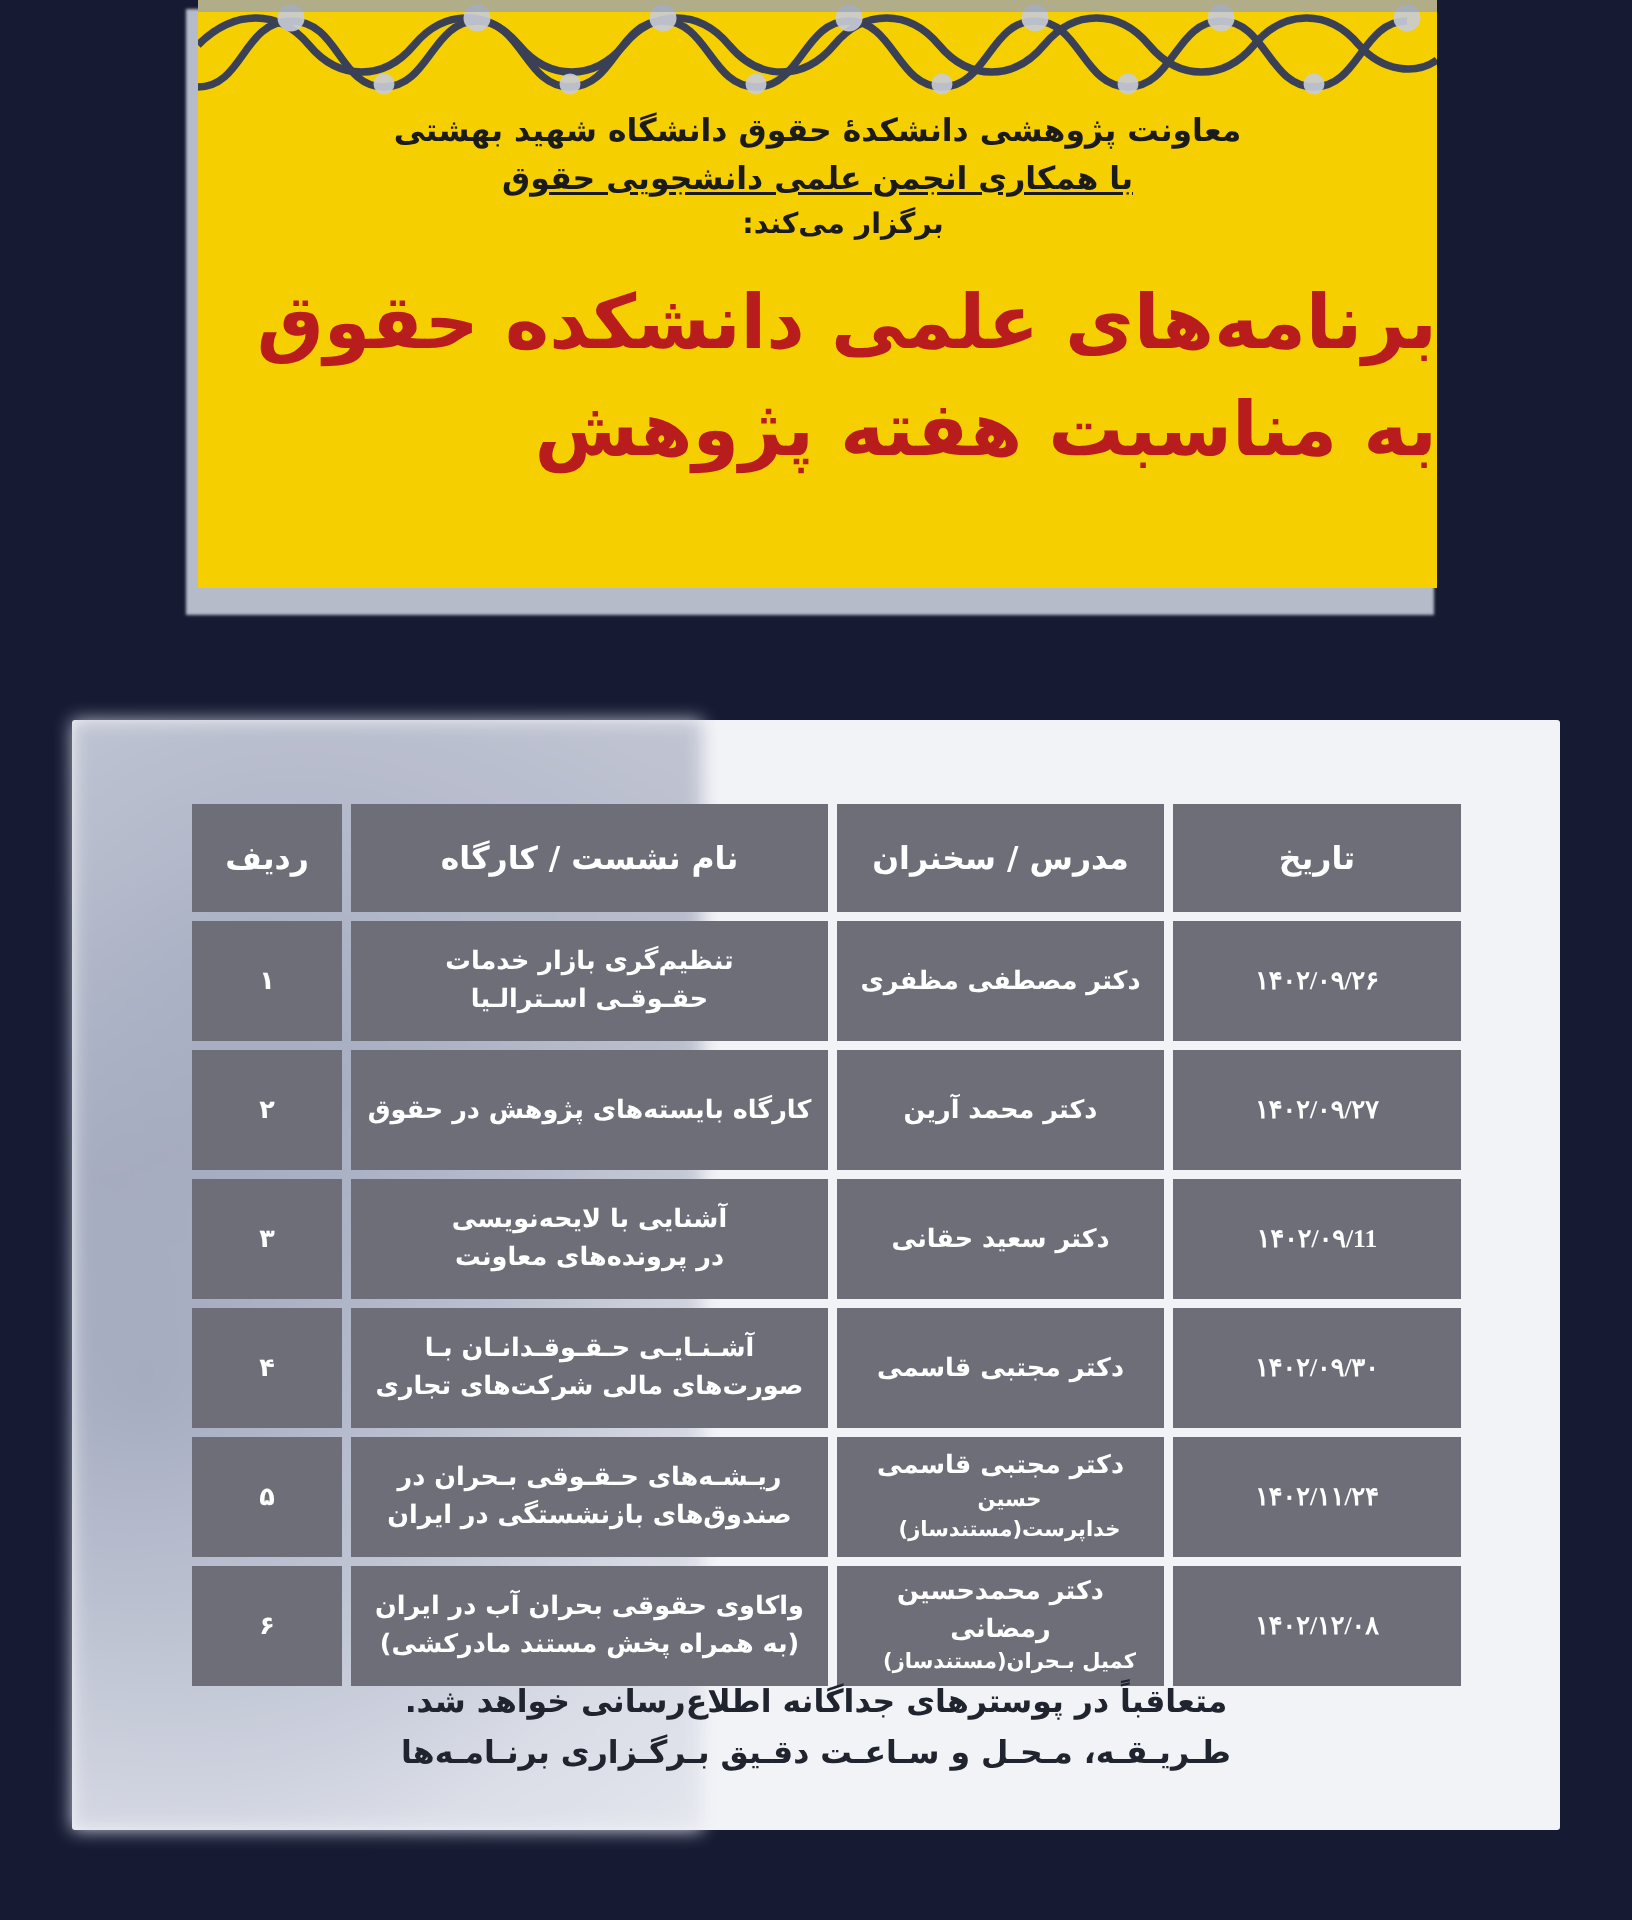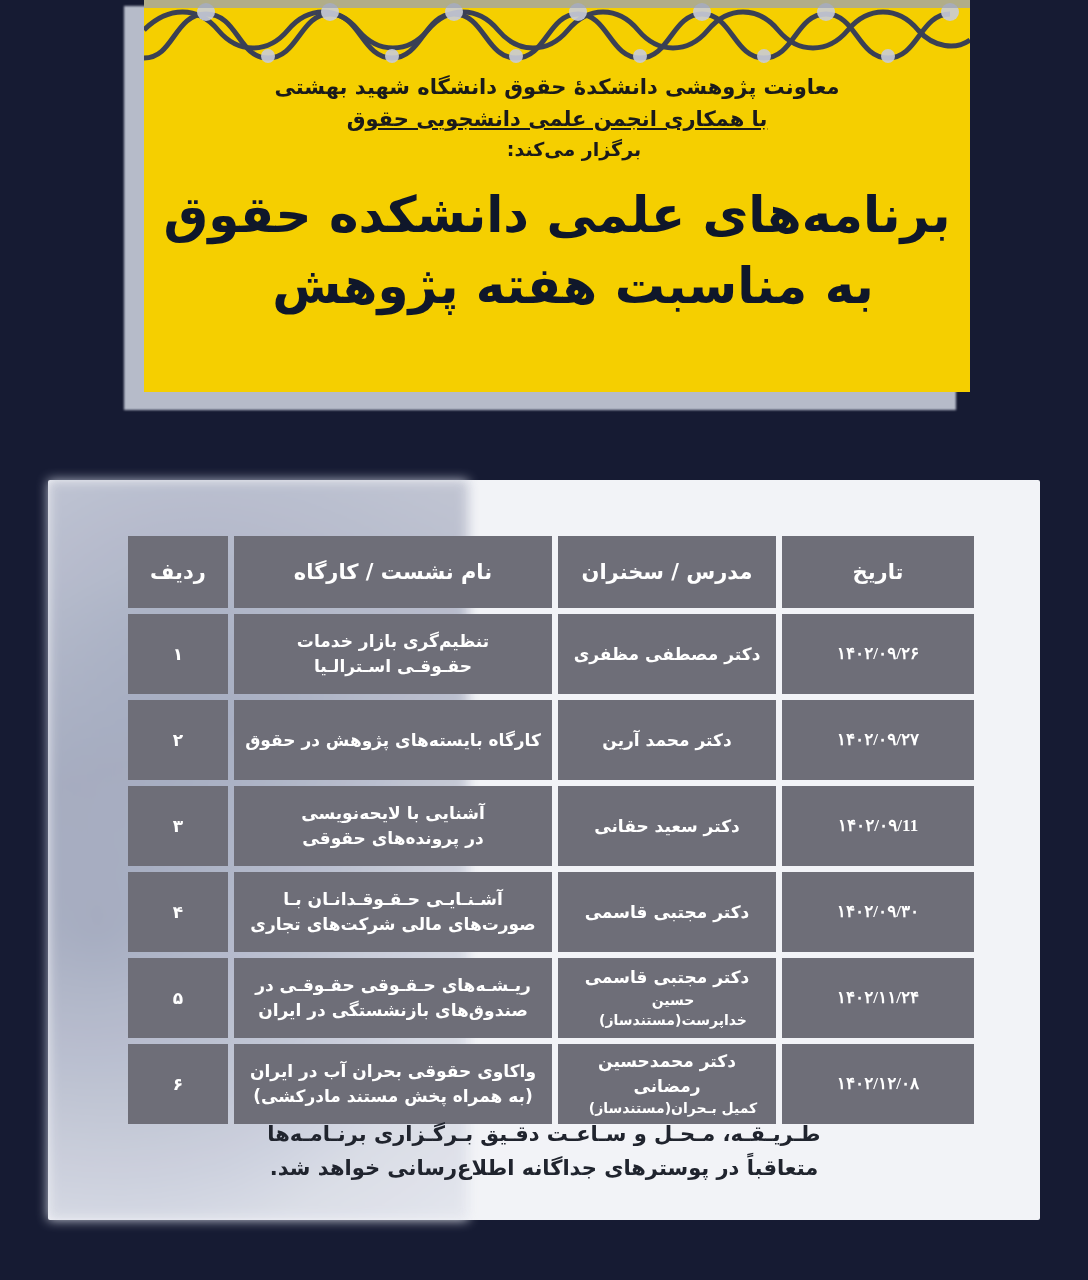--- a/index.html
+++ b/index.html
@@ -28,21 +28,21 @@
     top: 6px;
     left: -4px;
     width: 832px;
     height: 404px;
     background: rgba(210,215,228,0.85);
     filter: blur(1px);
   }
   .header-yellow {
     position: absolute;
     top: 0;
-    left: 16px;
+    left: 4px;
     width: 826px;
     height: 392px;
     background: #f5cf00;
     overflow: hidden;
   }
   
   .ornament {
     position: absolute;
     top: 0;
     left: 0;
@@ -66,22 +66,21 @@
   }
   .hl1 { font-size: 21px; }
   .hl2 { font-size: 21px; text-decoration: underline; }
   .hl3 { font-size: 19px; margin-left: 34px; }
 
   .header-title {
     position: absolute;
     top: 180px;
     left: 0;
     width: 826px;
-    text-align: center;
-    color: #0f172a;
+    color: #b91c1c;
     font-weight: bold;
     font-size: 50px;
     line-height: 1.42;
     letter-spacing: -0.5px;
   }
   .header-title .t2 { display: block; margin-left: 32px; }
 
   
   .card-wrap {
     position: absolute;
@@ -259,21 +258,21 @@
           </td>
           <td class="cell-row">۲</td>
         </tr>
         <tr>
           <td class="cell-date">۱۴۰۲/۰۹/11</td>
           <td class="cell-spk">
             <span>دکتر سعید حقانی</span>
           </td>
           <td class="cell-name">
             <span>آشنایی با لایحه‌نویسی</span>
-            <span class="l2">در پرونده‌های حقوقی</span>
+            <span class="l2">در پرونده‌های معاونت</span>
           </td>
           <td class="cell-row">۳</td>
         </tr>
         <tr>
           <td class="cell-date">۱۴۰۲/۰۹/۳۰</td>
           <td class="cell-spk">
             <span>دکتر مجتبی قاسمی</span>
           </td>
           <td class="cell-name">
             <span>آشـنـایـی  حـقـوقـدانـان  بـا</span>
@@ -281,39 +280,39 @@
           </td>
           <td class="cell-row">۴</td>
         </tr>
         <tr>
           <td class="cell-date">۱۴۰۲/۱۱/۲۴</td>
           <td class="cell-spk">
             <span>دکتر مجتبی قاسمی</span>
             <span class="sub">حسین خداپرست(مستندساز)</span>
           </td>
           <td class="cell-name">
-            <span>ریـشـه‌های حـقـوقی حقـوقـی در</span>
+            <span>ریـشـه‌های حـقـوقی بـحران در</span>
             <span class="l2">صندوق‌های بازنشستگی در ایران</span>
           </td>
           <td class="cell-row">۵</td>
         </tr>
         <tr>
           <td class="cell-date">۱۴۰۲/۱۲/۰۸</td>
           <td class="cell-spk">
             <span>دکتر محمدحسین رمضانی</span>
             <span class="sub">کمیل بـحران(مستندساز)</span>
           </td>
           <td class="cell-name">
             <span>واکاوی حقوقی بحران آب در ایران</span>
             <span class="l2">(به همراه پخش مستند مادرکشی)</span>
           </td>
           <td class="cell-row">۶</td>
         </tr>
       </tbody>
     </table>
 
     <div class="footer-note">
+      <span>متعاقباً در پوسترهای جداگانه اطلاع‌رسانی خواهد شد.</span>
       <span>طـریـقـه، مـحـل و سـاعـت دقـیق بـرگـزاری برنـامـه‌ها</span>
-      <span>متعاقباً در پوسترهای جداگانه اطلاع‌رسانی خواهد شد.</span>
     </div>
 
   </div>
 </div>
 
 </body></html>

